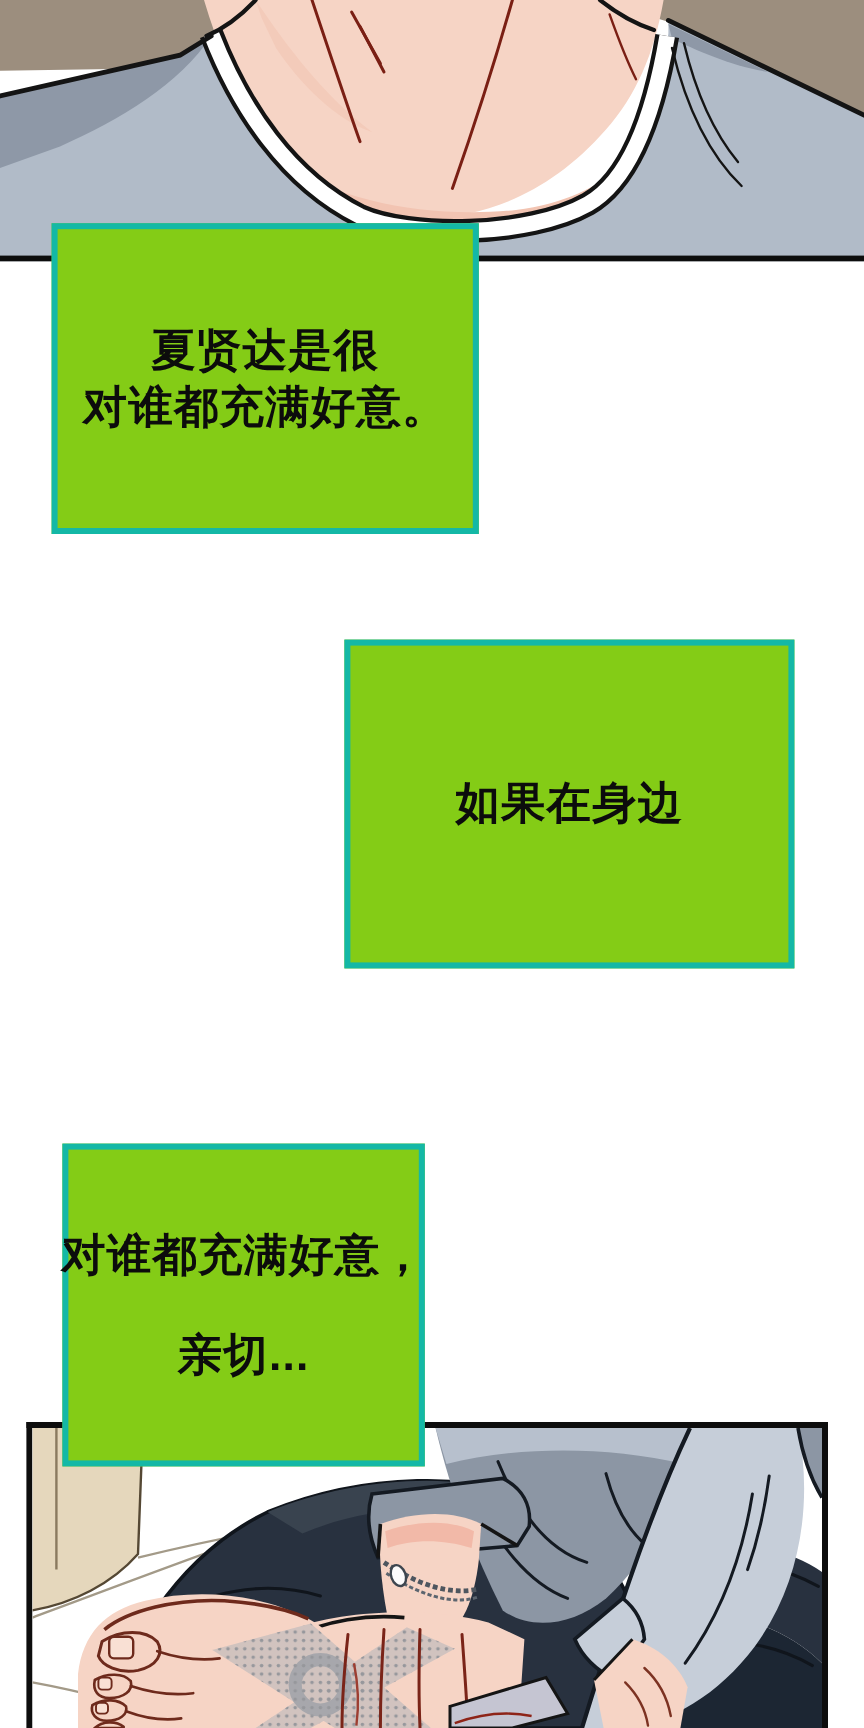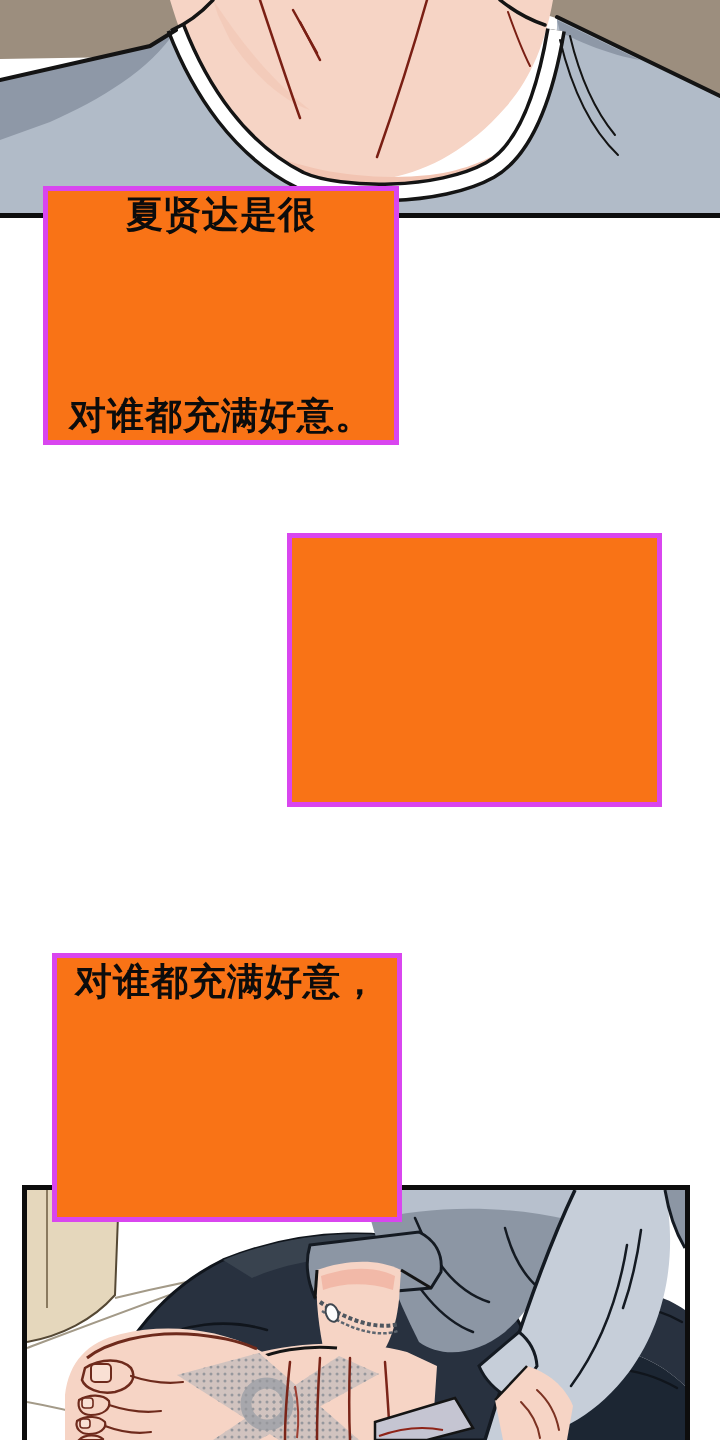--- a/index.html
+++ b/index.html
@@ -11,29 +11,29 @@
   .page{position:absolute;inset:0;}
   .panel{position:absolute;}
   .panel-top{left:0;top:0;width:720px;height:218px;}
   .panel-top svg{display:block;width:720px;height:218px;}
   .panel-bottom{
     left:22px;top:1185px;width:668px;height:255px;box-sizing:border-box;
     border:5px solid #0d0d0d;border-bottom:none;background:#ffffff;
   }
   .panel-bottom svg{display:block;width:658px;height:250px;}
   .caption{
-    position:absolute;background:#f97316;border:5px solid #d946ef;
+    position:absolute;background:#84cc16;border:5px solid #14b8a6;
     box-sizing:border-box;z-index:10;
-    display:flex;flex-direction:column;align-items:center;justify-content:space-between;
+    display:flex;flex-direction:column;align-items:center;justify-content:center;
     text-align:center;font-weight:700;color:#0c0c0c;
     font-size:37px;line-height:48px;letter-spacing:1px;
   }
   #caption-1{left:43px;top:186px;width:356px;height:259px;}
   #caption-2{left:287px;top:533px;width:375px;height:274px;}
-  #caption-3{left:52px;top:953px;width:350px;height:269px;gap:36px;}
+  #caption-3{left:52px;top:953px;width:302px;height:269px;gap:36px;}
   .caption span{display:block;white-space:nowrap;}
 </style>
 </head>
 <body>
 
 <div class="page">
 
   <section class="panel panel-top">
     <svg viewBox="0 0 720 218" preserveAspectRatio="none">
       <rect x="0" y="0" width="720" height="218" fill="#ffffff"></rect>
@@ -216,19 +216,21 @@
       </g>
     </svg>
   </section>
 
   <div class="caption" id="caption-1">
     <span>夏贤达是很</span>
     <span>对谁都充满好意。</span>
   </div>
 
   <div class="caption" id="caption-2">
+    <span>如果在身边</span>
   </div>
 
   <div class="caption" id="caption-3">
     <span>对谁都充满好意，</span>
+    <span>亲切...</span>
   </div>
 
 </div>
 
 </body></html>

